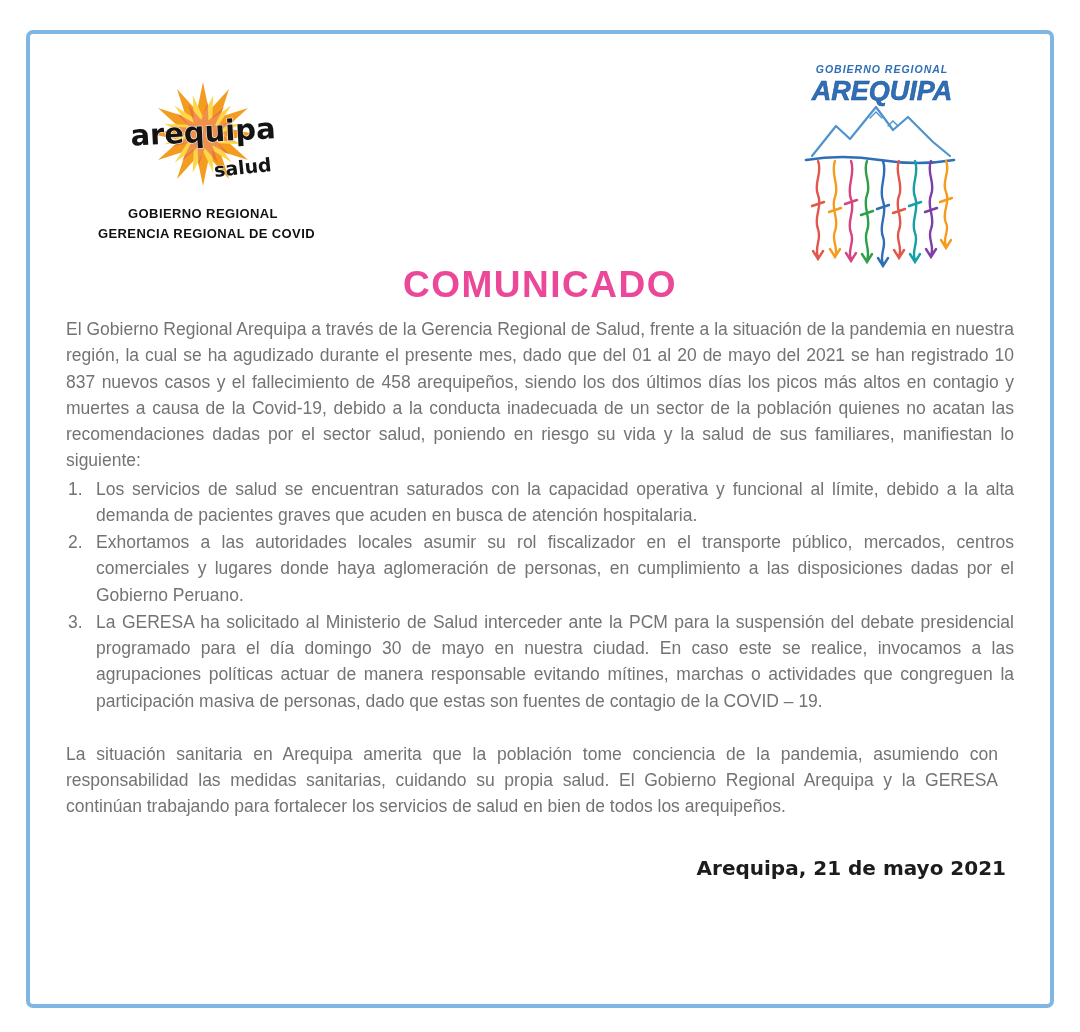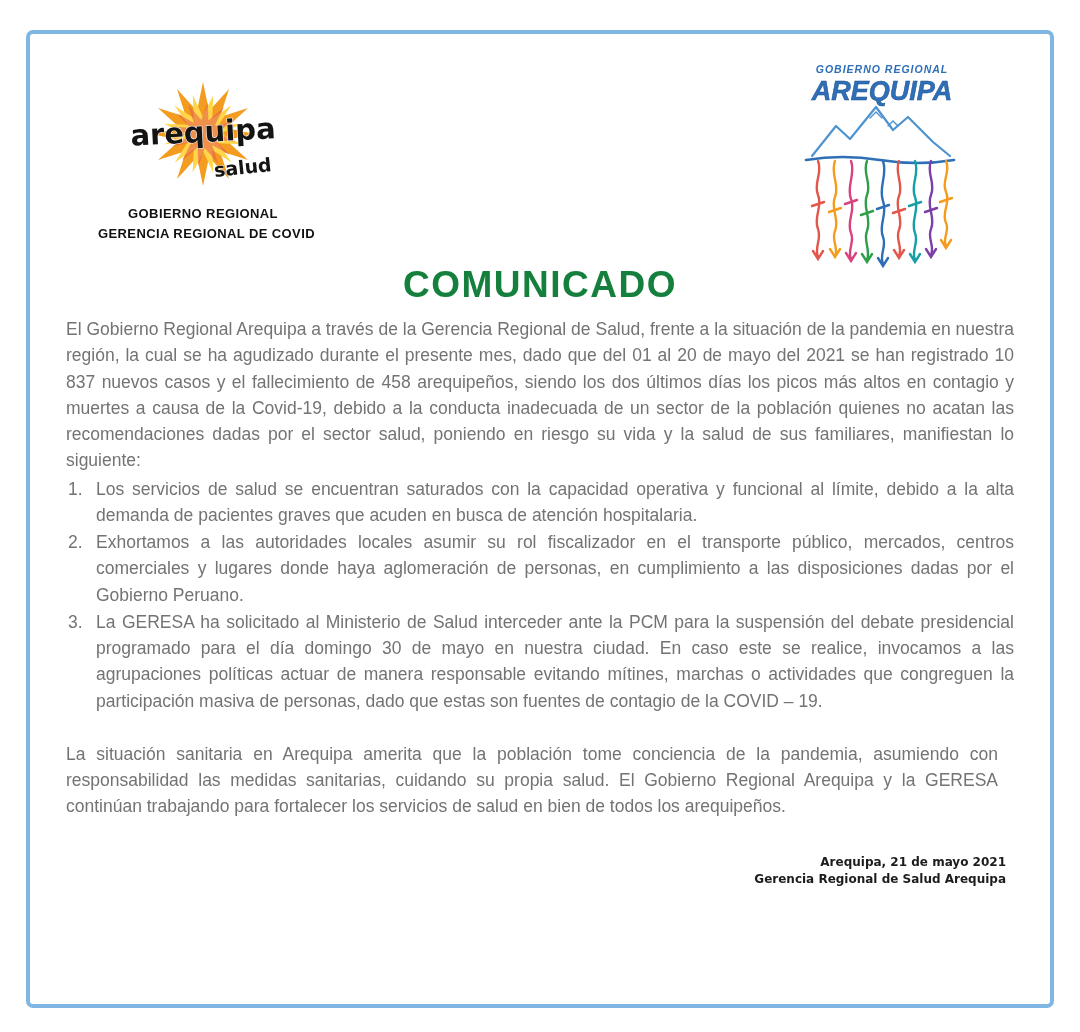--- a/index.html
+++ b/index.html
@@ -52,21 +52,21 @@
   .logo-right {
     margin-right: 44px;
     width: 180px;
     text-align: center;
   }
   .logo-right svg { display: block; }
   
   .title {
     margin: -14px 0 0 0;
     text-align: center;
-    color: #15803d;
+    color: #ec4899;
     font-size: 37px;
     font-weight: bold;
     letter-spacing: 1.5px;
   }
   
   .bodytext {
     color: #737373;
     font-size: 17.5px;
     line-height: 1.5;
     text-align: justify;
@@ -95,21 +95,21 @@
     margin: 27px 16px 0 0;
   }
   
   .signature {
     margin-top: 34px;
     text-align: right;
     padding-right: 8px;
     font-family: "DejaVu Sans", sans-serif;
     font-weight: bold;
     color: #1c1c1c;
-    font-size: 12px;
+    font-size: 20px;
     line-height: 1.45;
   }
 </style>
 </head>
 <body>
 
 <div class="page">
   <div class="frame">
 
     <header class="header">
@@ -169,17 +169,16 @@
       <div class="list-item">
         <span class="num">3.</span>
         <span class="item-text">La GERESA ha solicitado al Ministerio de Salud interceder ante la PCM para la suspensión del debate presidencial programado para el día domingo 30 de mayo en nuestra ciudad. En caso este se realice, invocamos a las agrupaciones políticas actuar de manera responsable evitando mítines, marchas o actividades que congreguen la participación masiva de personas, dado que estas son fuentes de contagio de la COVID – 19.</span>
       </div>
     </div>
 
     <p class="bodytext closing">La situación sanitaria en Arequipa amerita que la población tome conciencia de la pandemia, asumiendo con responsabilidad las medidas sanitarias, cuidando su propia salud. El Gobierno Regional Arequipa y la GERESA continúan trabajando para fortalecer los servicios de salud en bien de todos los arequipeños.</p>
 
     <div class="signature">
       <div>Arequipa, 21 de mayo 2021</div>
-      <div>Gerencia Regional de Salud Arequipa</div>
     </div>
 
   </div>
 </div>
 
 </body></html>

